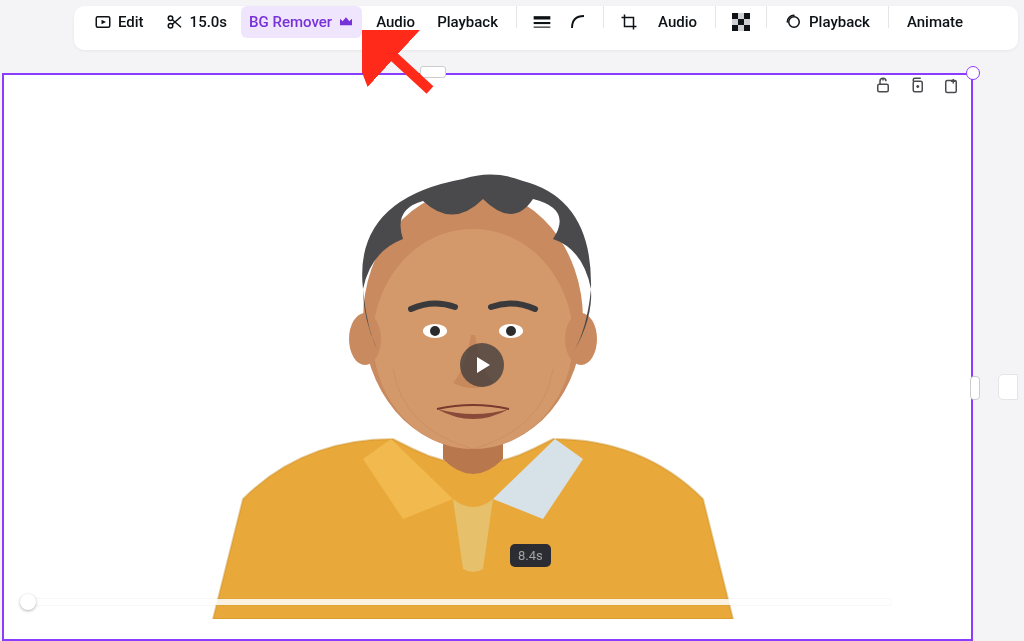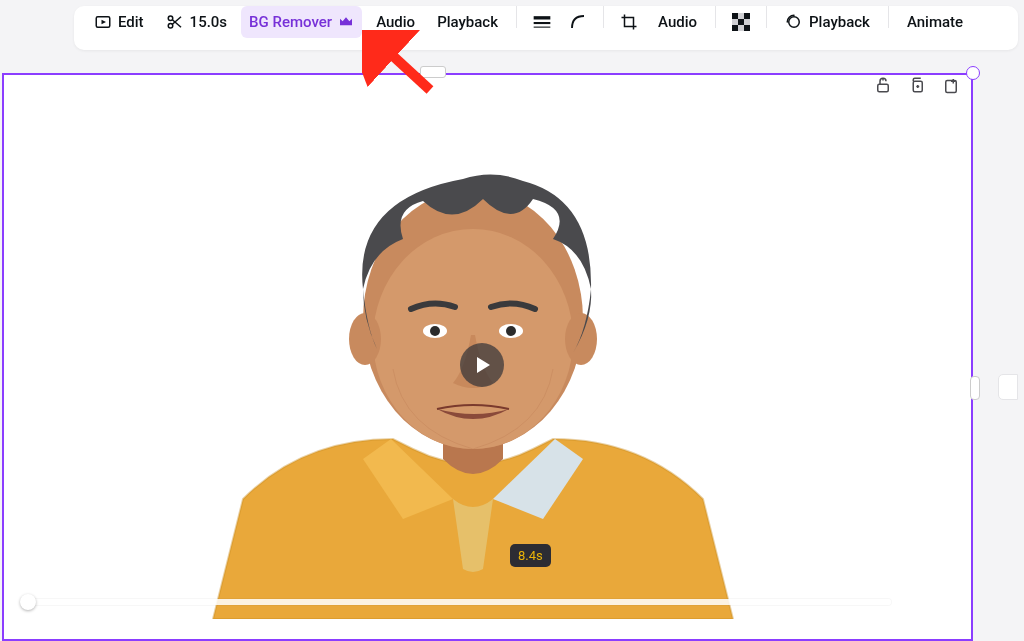--- a/index.html
+++ b/index.html
@@ -205,21 +205,21 @@
     height: 16px;
     background: #fff;
     border-radius: 50%;
     box-shadow: 0 1px 3px rgba(0,0,0,0.3);
   }
   .time-badge {
     position: absolute;
     bottom: 72px;
     left: 506px;
     background: #2c2c33;
-    color: #eab308;
+    color: #a3a3a3;
     font-size: 13px;
     padding: 4px 8px;
     border-radius: 5px;
     z-index: 12;
   }
 </style>
 </head>
 <body>
 
 <div class="toolbar">

